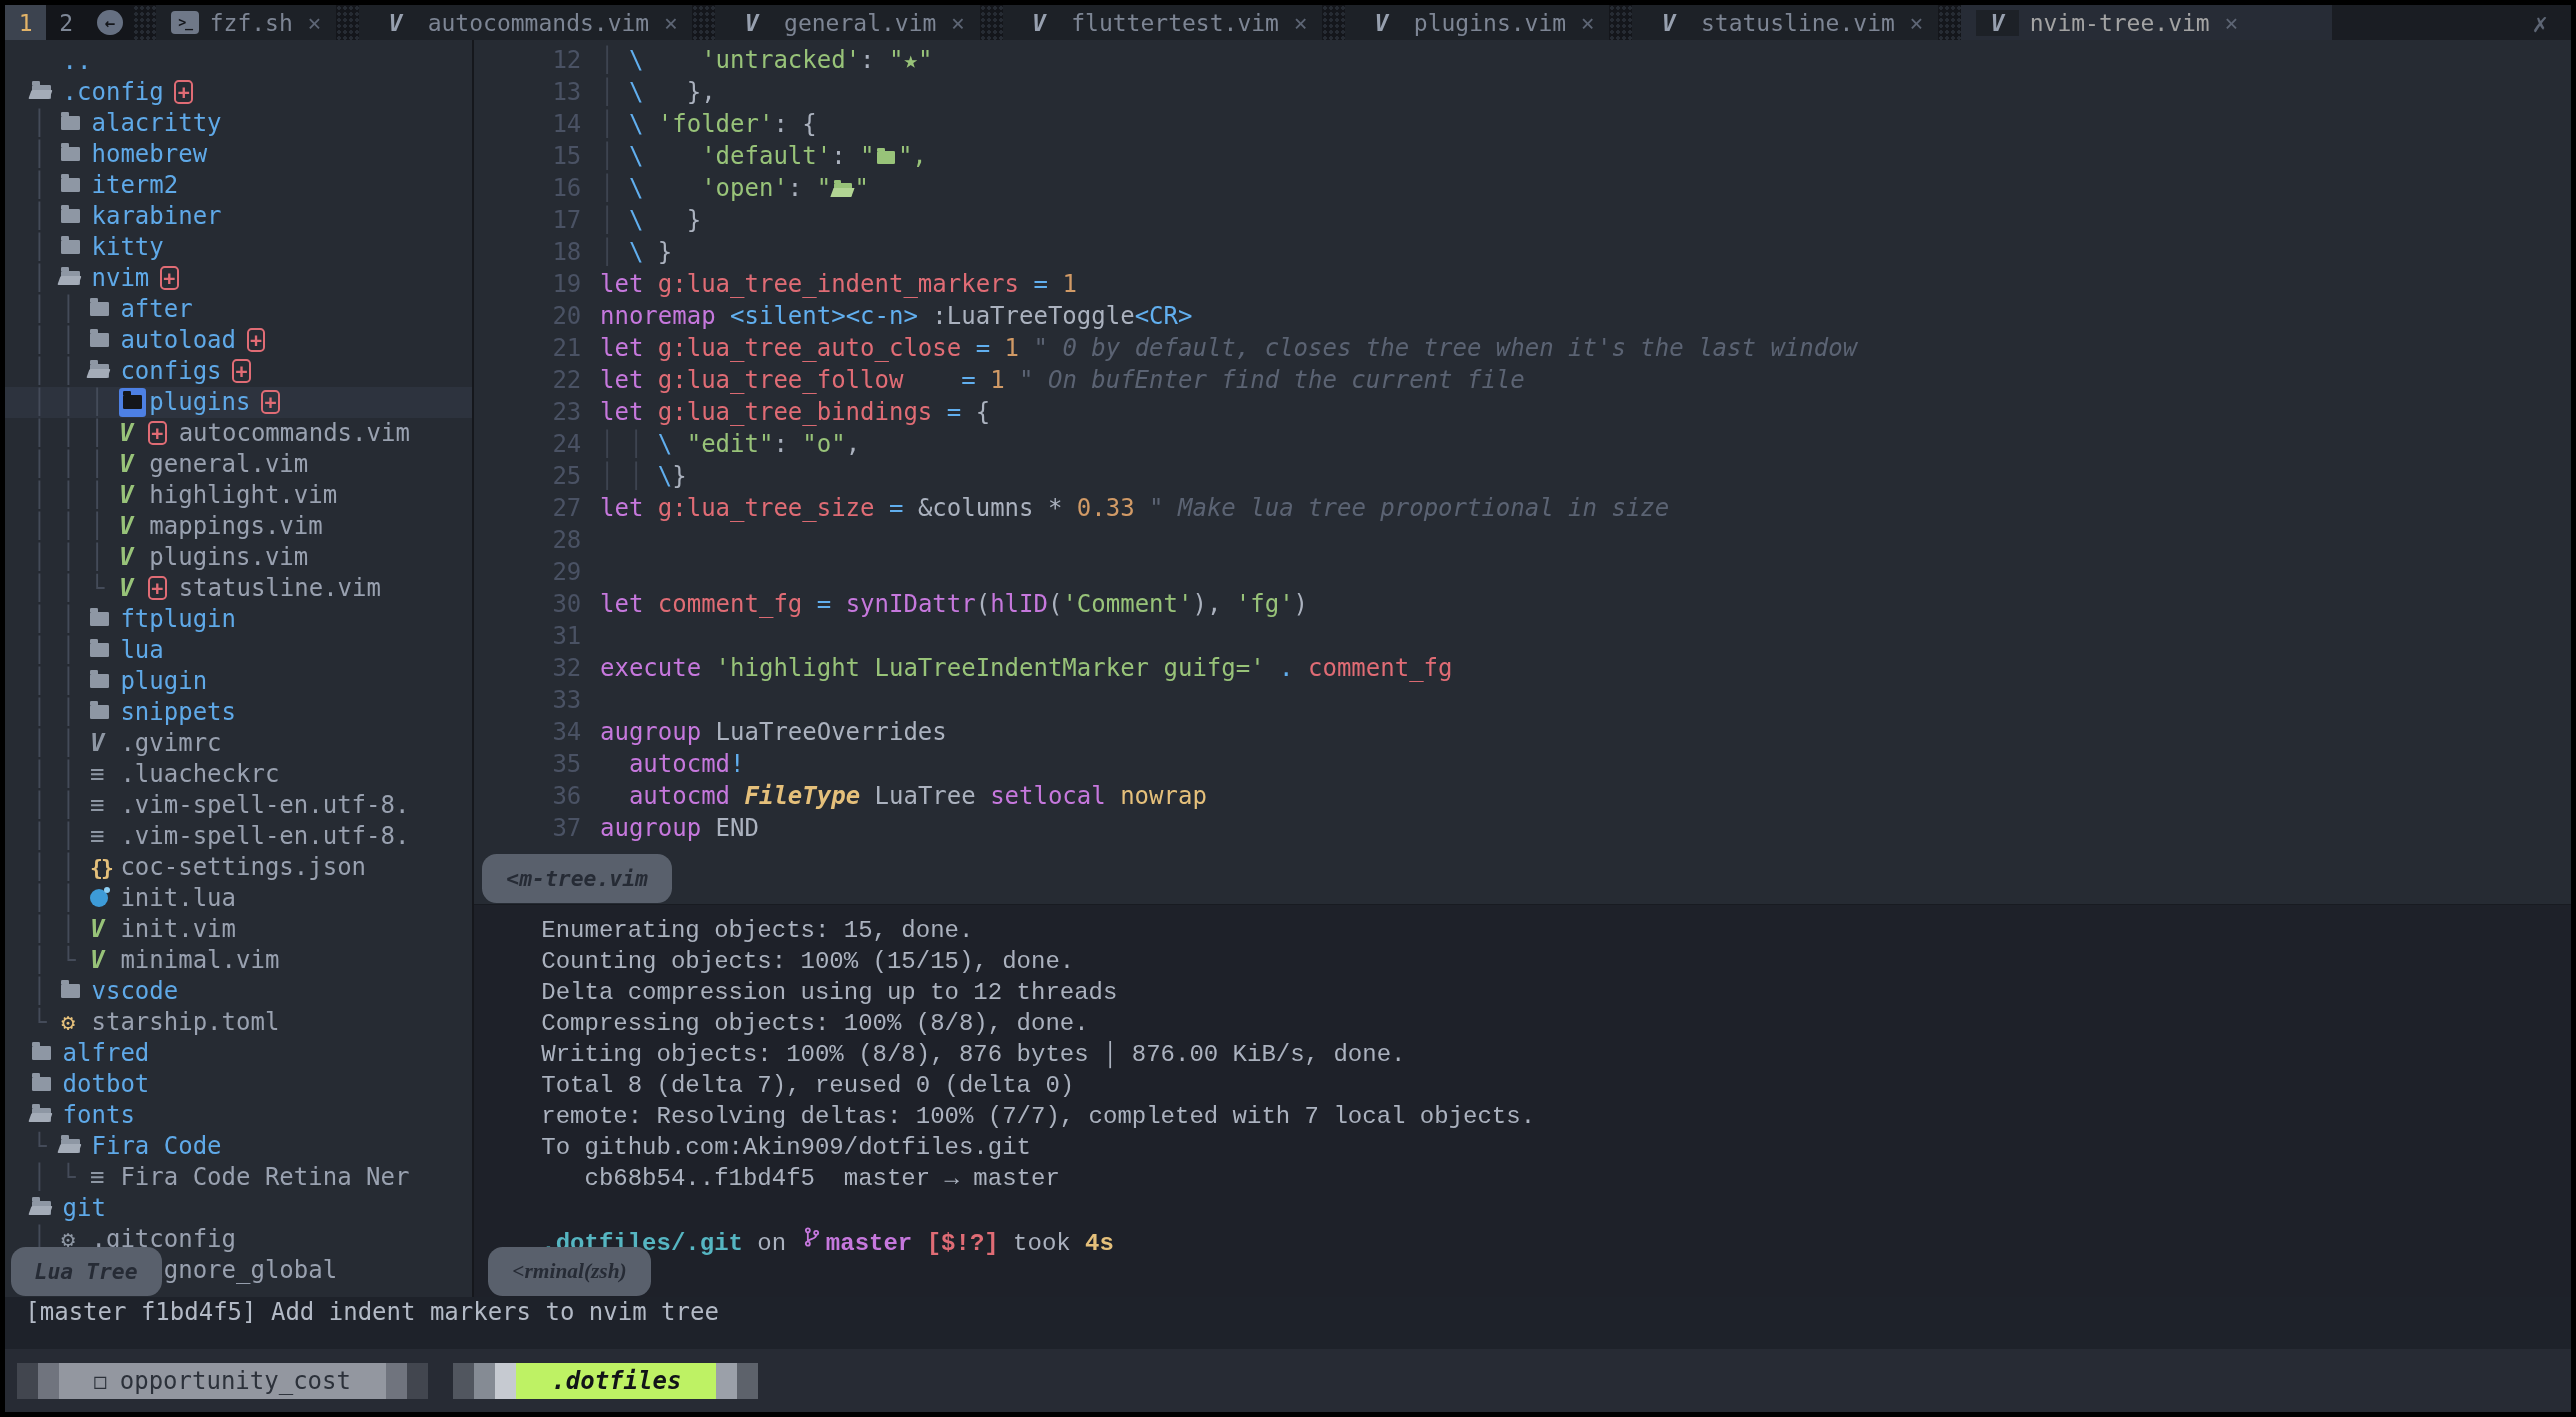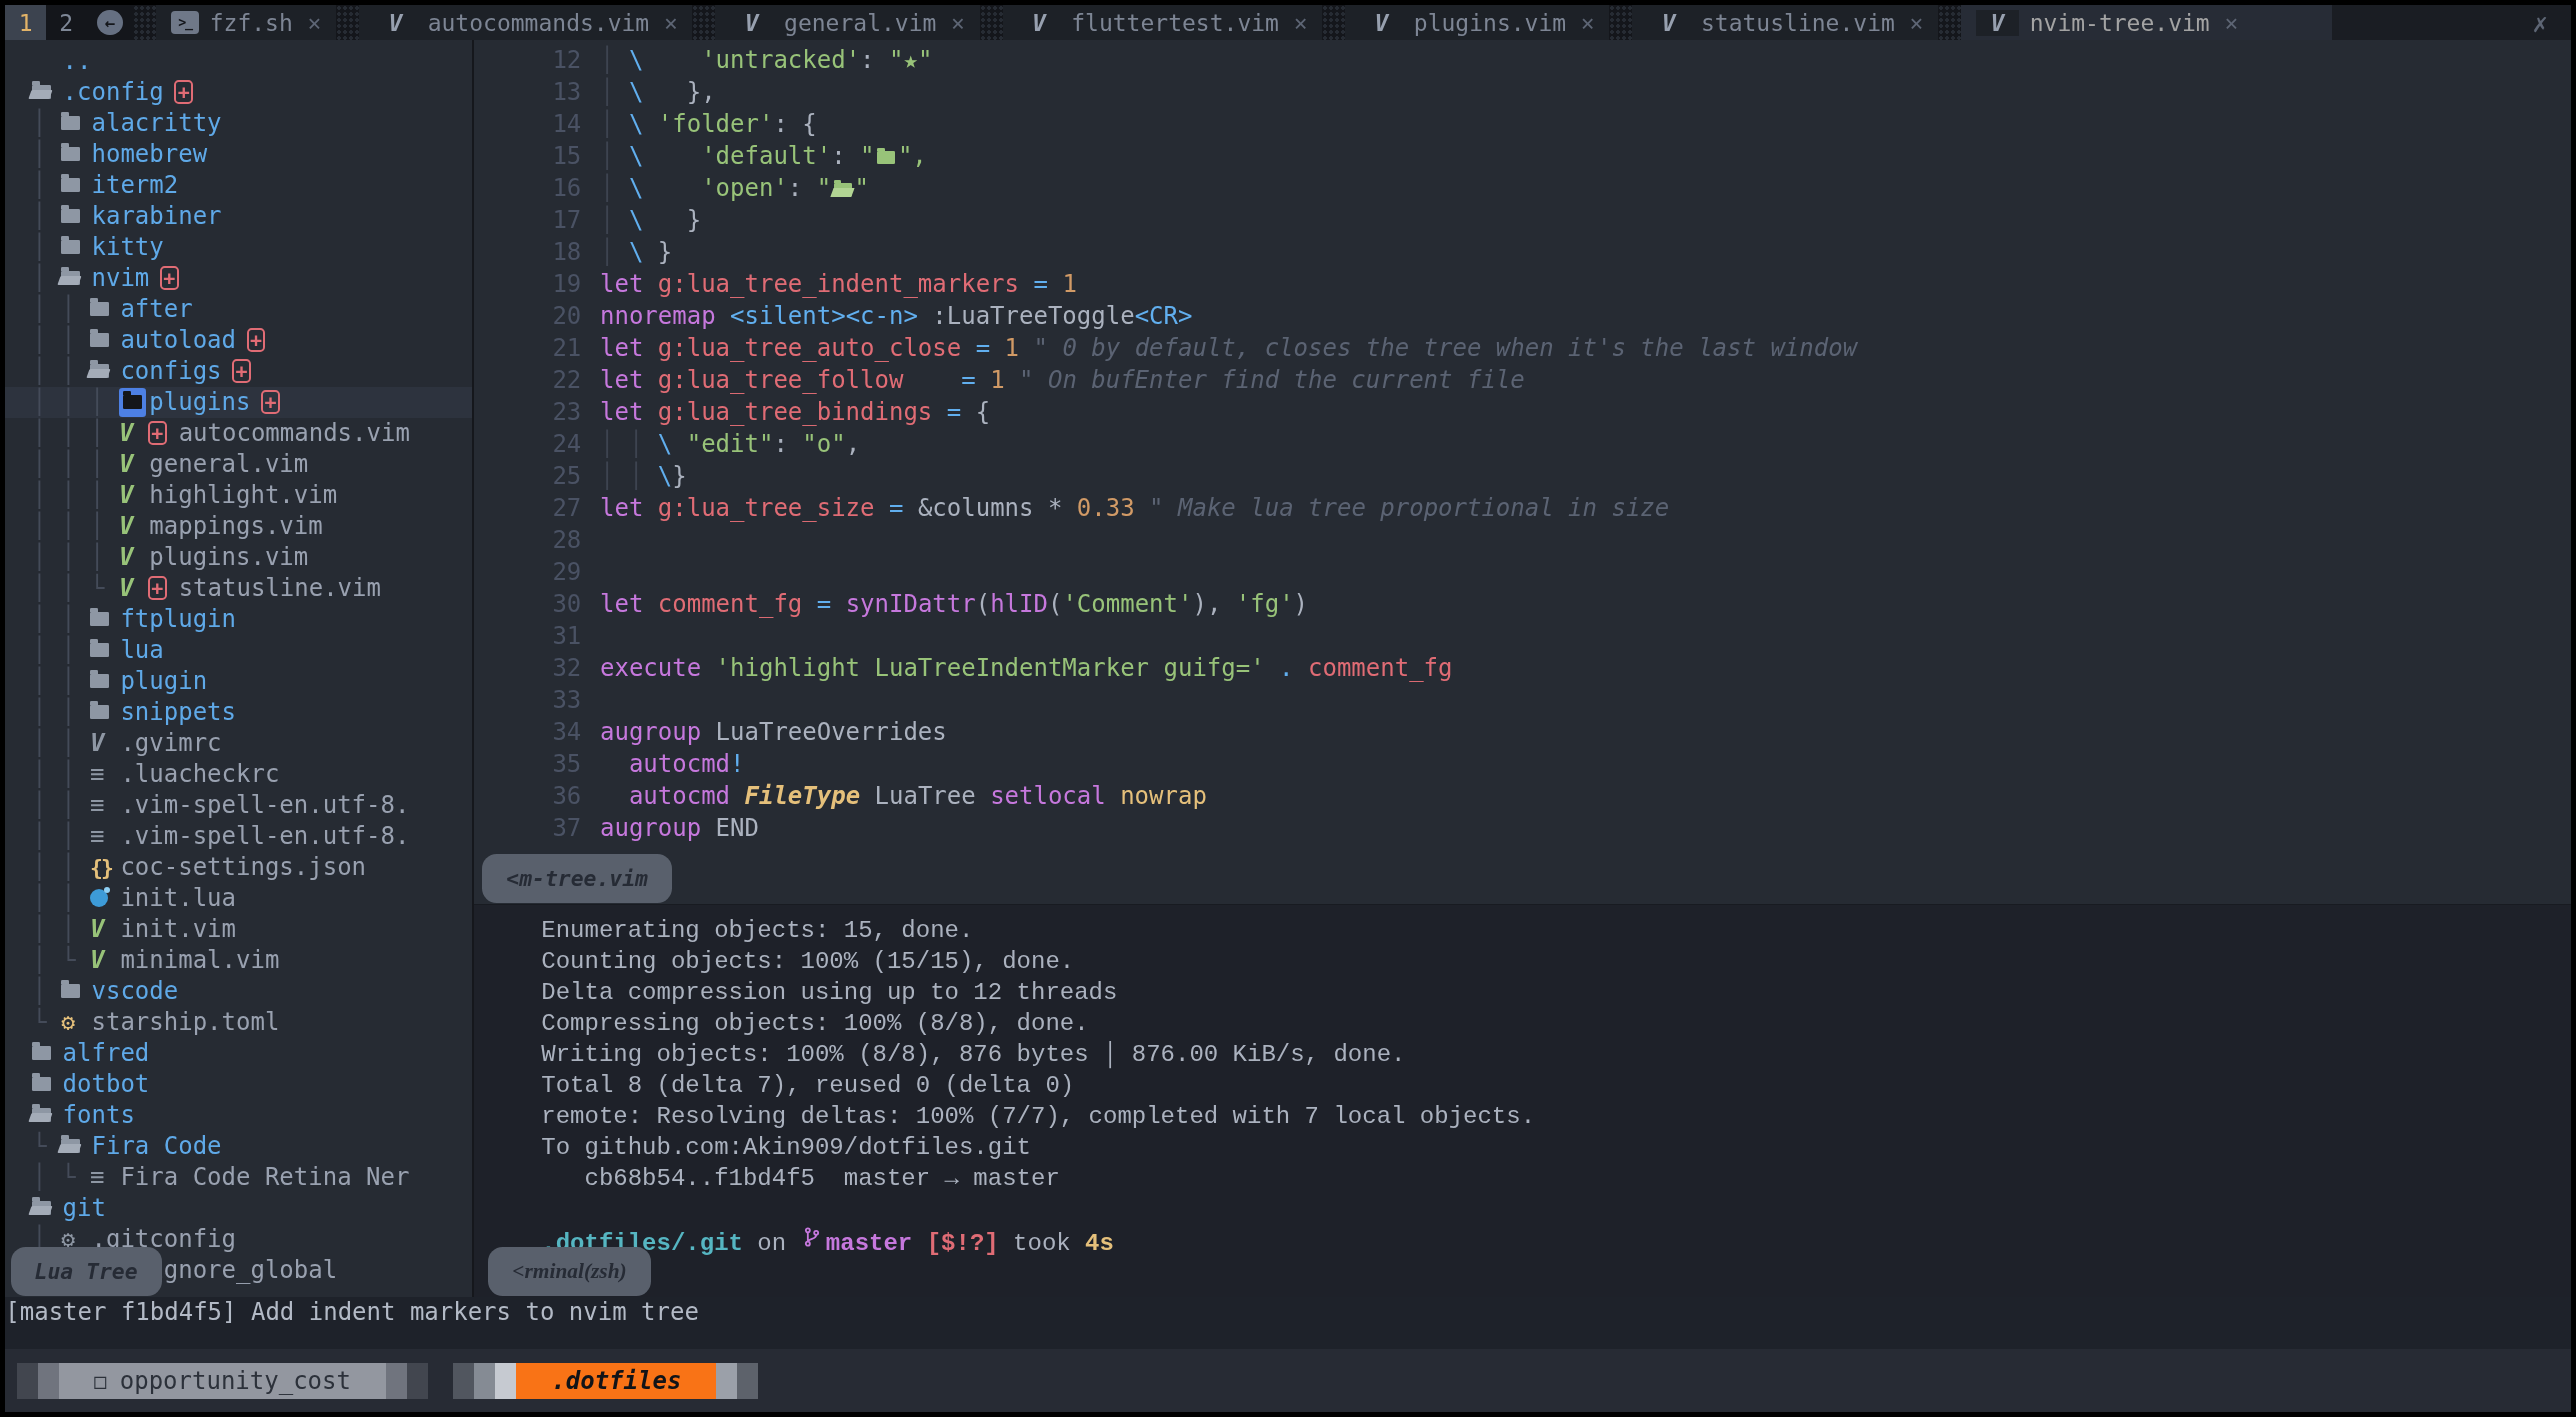--- a/index.html
+++ b/index.html
@@ -81,31 +81,31 @@
   .ic-branch{display:inline-block;vertical-align:middle;margin:0 4px 4px 1.3px;}
 
   
   .pill{position:absolute;left:8px;bottom:1.3px;background:#59606c;color:#262b35;
     border-radius:14.7px;padding:1.3px 24px;font-size:21.4px;font-style:italic;font-weight:bold;height:49px;
     display:flex;align-items:center;white-space:pre;}
   .sidebar .pill{left:5.3px;}
 
   
   .msgblock{height:52px;flex:none;background:#1e222a;}
-  .msgline{height:31px;line-height:31px;font-size:24px;color:#b3bac6;padding-left:0;white-space:pre;}
+  .msgline{height:31px;line-height:31px;font-size:24px;color:#b3bac6;padding-left:20px;white-space:pre;}
 
   
   .tmuxbar{height:64px;flex:none;background:#272b34;display:flex;align-items:center;padding-left:12px;}
   .twin{display:flex;align-items:stretch;height:36px;margin-right:25.4px;font-size:24px;}
   .fl{width:21px;flex:none;}
   .twin .fl.f1{background:#42464f;} .twin .fl.f2{background:#70747e;}
   .twin .tbody{background:#9397a0;color:#2c313a;display:flex;align-items:center;padding:0 35px;gap:13.4px;white-space:pre;}
   .twin.act .fl.f1{background:#51565f;} .twin.act .fl.f2{background:#858b94;} .twin.act .fl.f3{background:#c6cad1;}
   .twin.act .fl.f3r{background:#9ba0a9;} .twin.act .fl.f2r{background:#5d626b;}
-  .twin.act .tbody{background:#f97316;color:#121418;font-weight:bold;font-style:italic;}
+  .twin.act .tbody{background:#bef264;color:#121418;font-weight:bold;font-style:italic;}
   .twin-ic{font-size:20px;}
 </style>
 </head>
 <body>
 
 <div class="screen">
   <div class="inner">
 
     <div class="tabbar">
       <div class="winnum active">1</div>

